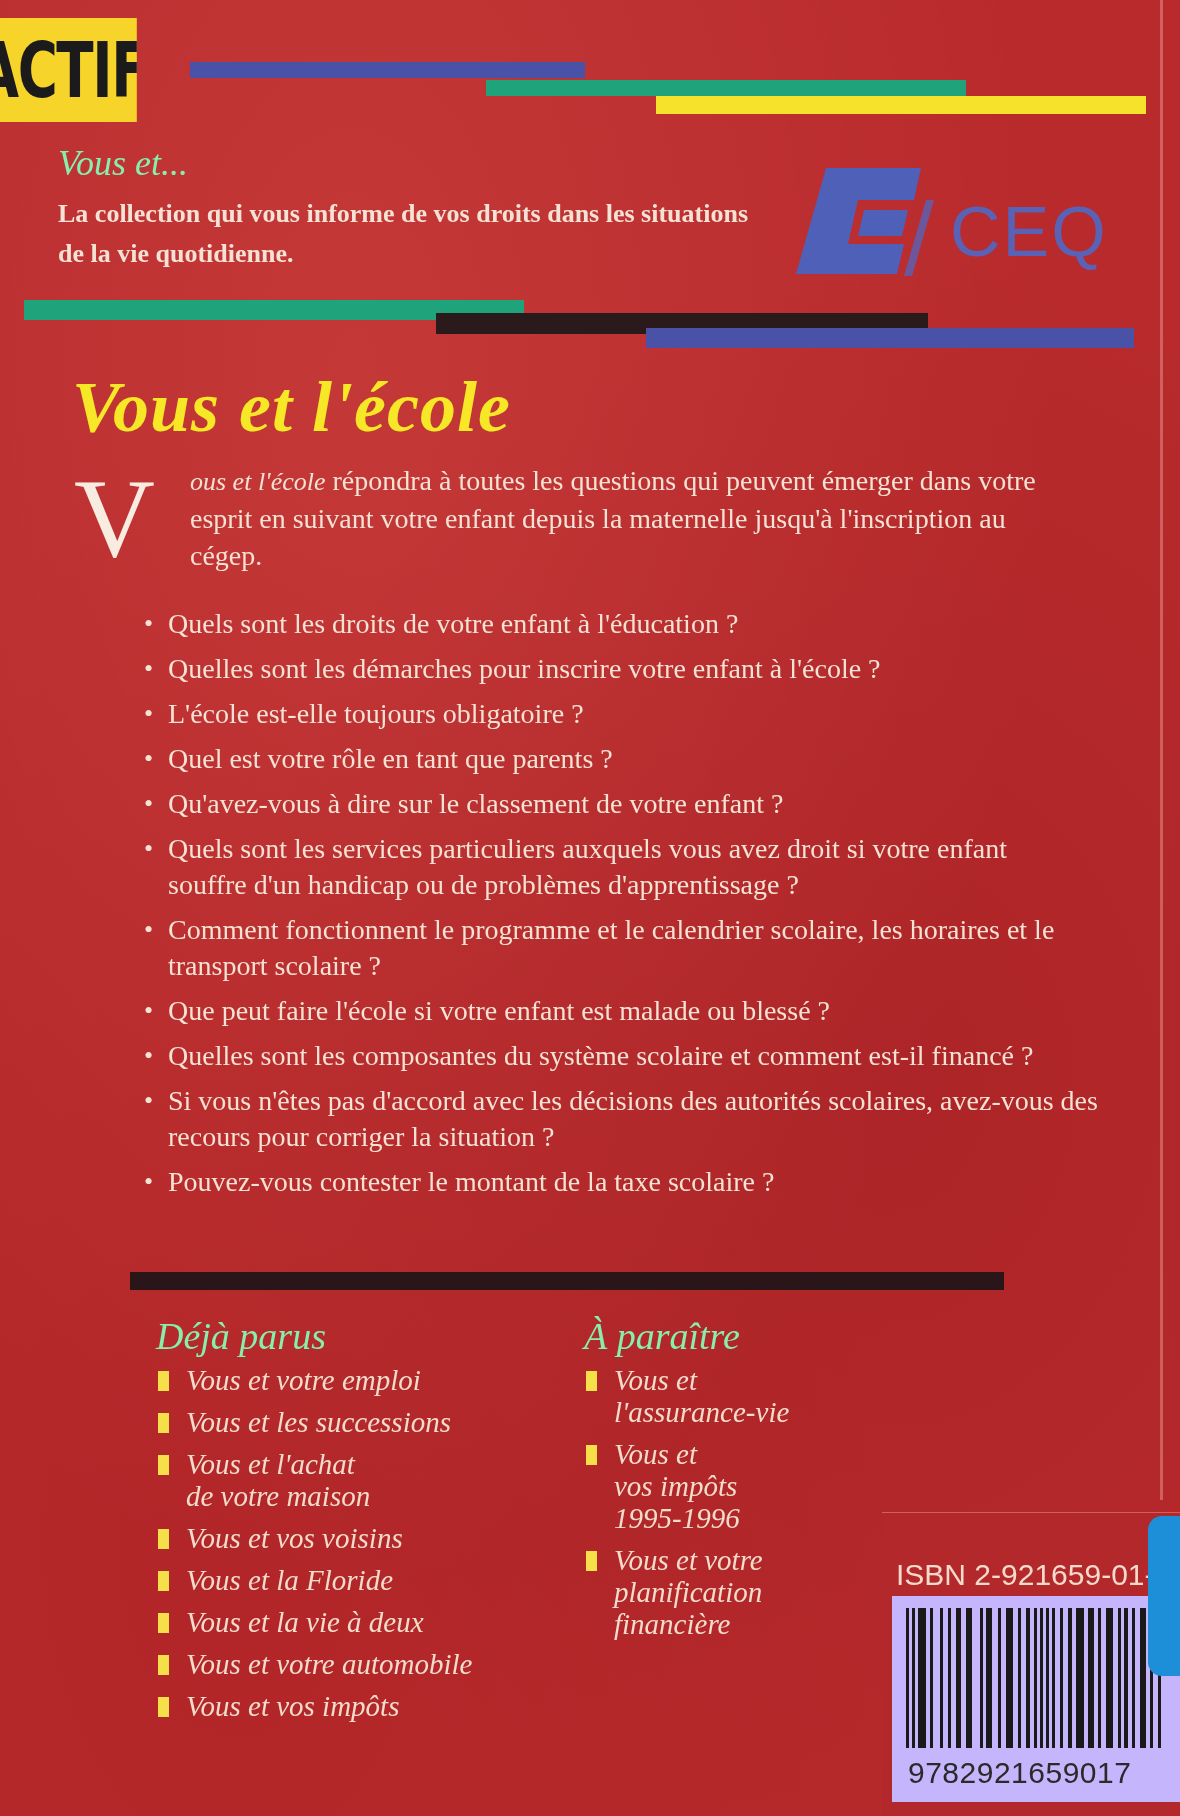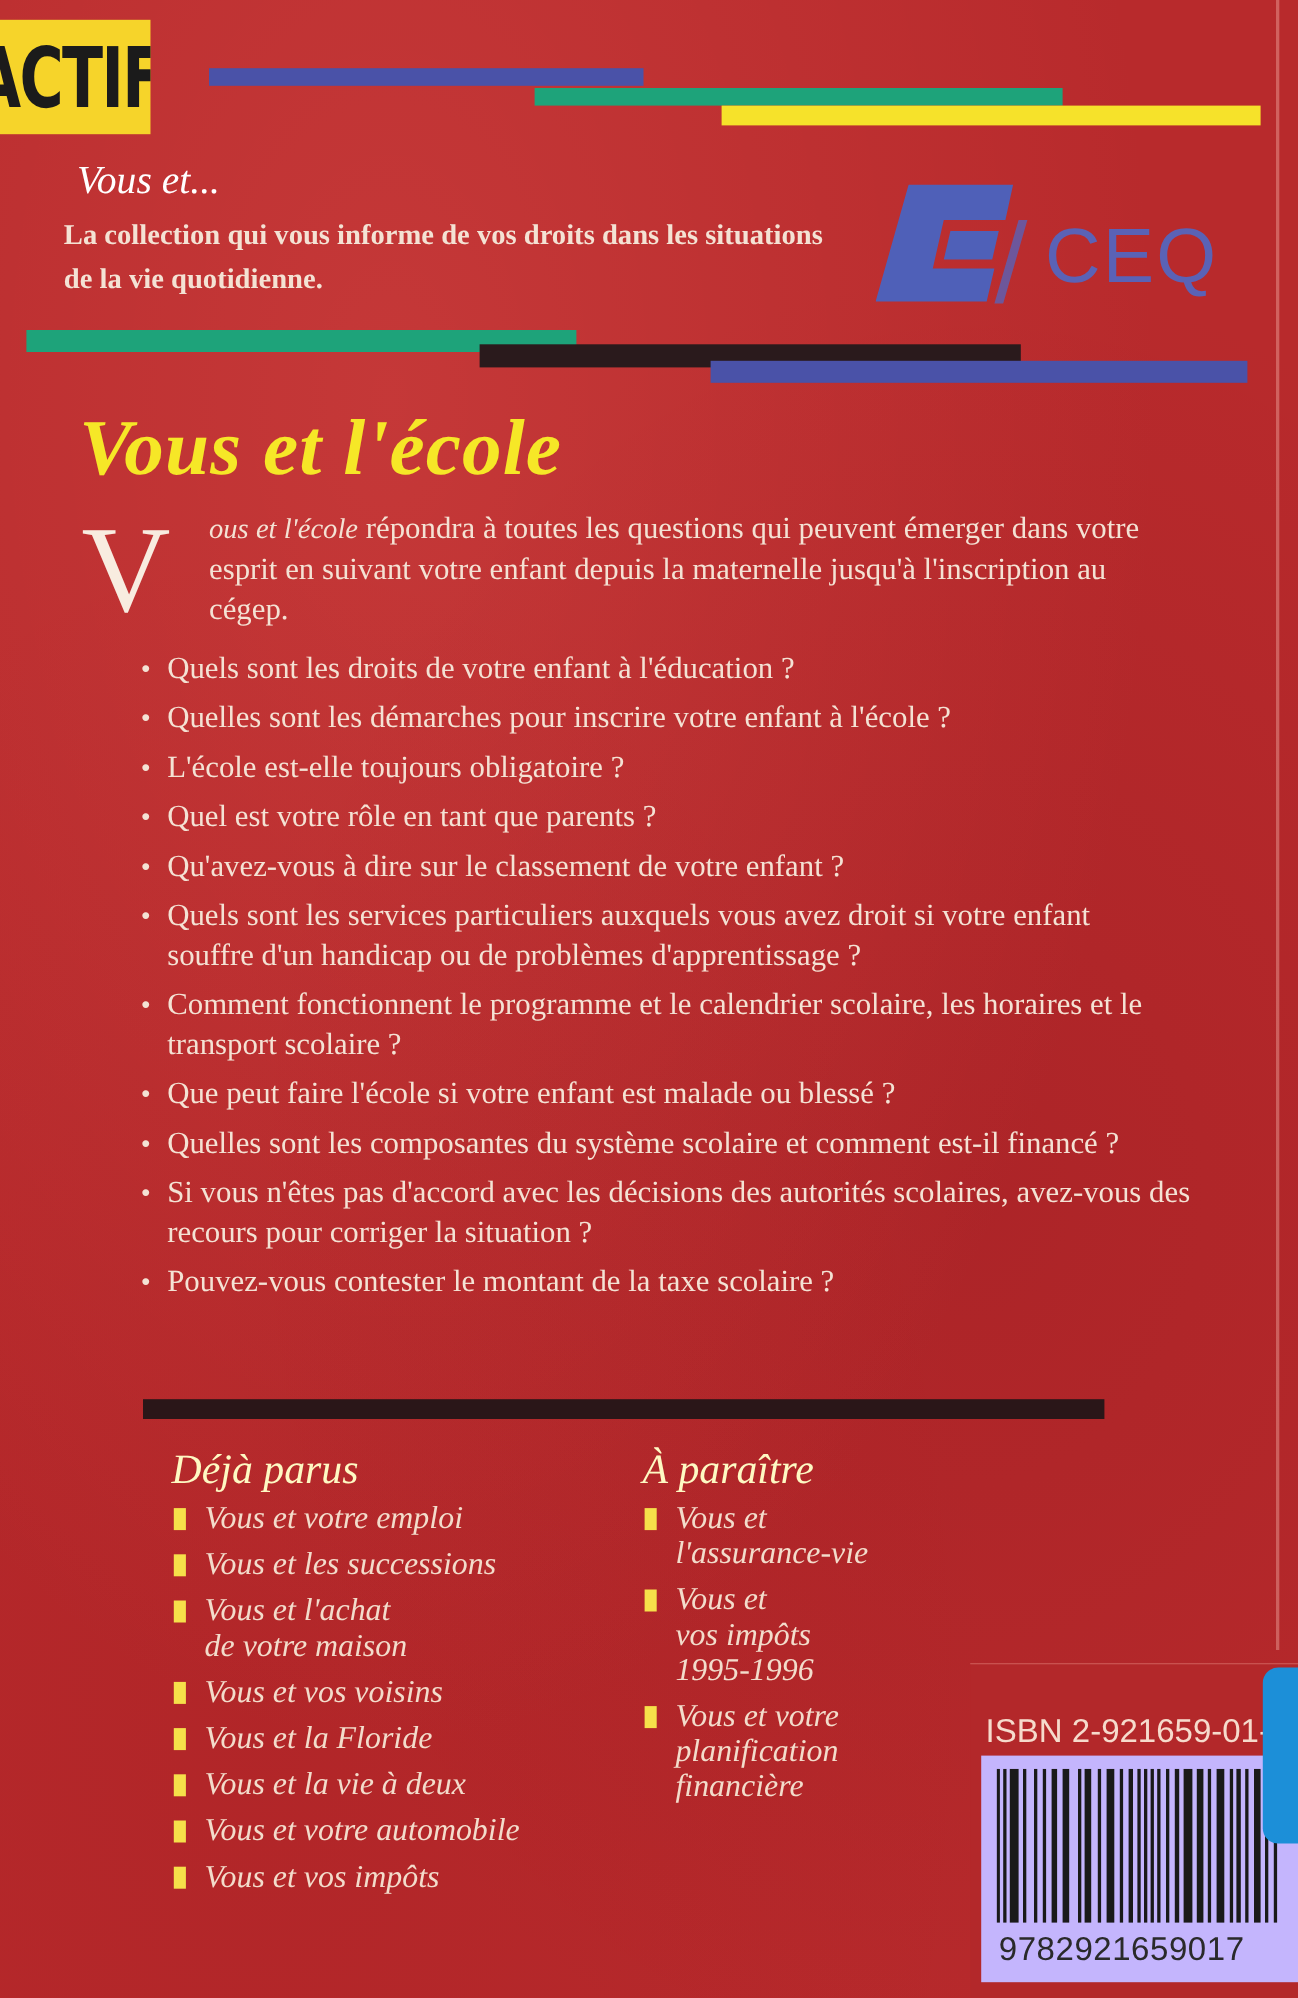--- a/index.html
+++ b/index.html
@@ -22,21 +22,21 @@
     background: #f6d42a;
     display: flex; align-items: center; justify-content: center;
     font-family: "DejaVu Sans", sans-serif; font-weight: bold;
     font-size: 76px; letter-spacing: -2px; color: #1b1b1b;
     transform: scaleX(0.72); transform-origin: left center;
     overflow: hidden;
   }
   .actif span { display: inline-block; margin-left: -18px; }
 
   .vous-et {
-    left: 58px; top: 142px; font-style: italic; font-size: 36px; color: #ffffff; margin-left: 12px;
+    left: 58px; top: 142px; font-style: italic; font-size: 36px; color: #86efac;
   }
   .collection {
     left: 58px; top: 194px; width: 720px; font-size: 26px; font-weight: bold;
     line-height: 40px; color: #f4e2d4;
   }
 
   .ceq-logo { left: 796px; top: 160px; width: 380px; height: 120px; }
   .ceq-text {
     left: 950px; top: 192px; font-family: "Liberation Sans", sans-serif;
     font-size: 70px; color: #5a62b6; letter-spacing: 2px;
@@ -51,34 +51,34 @@
   .dropcap {
     position: absolute; left: 0; top: 6px; font-size: 112px; line-height: 100px;
     color: #f8ece0;
   }
   .intro-text {
     margin-left: 116px; font-size: 28px; line-height: 37px; color: #f4e2d4;
   }
   .intro-text i { font-size: 26px; }
 
   .questions {
-    left: 124px; top: 590px; width: 960px; margin: 0; padding: 0; list-style: none;
+    left: 124px; top: 590px; width: 960px; margin: 16px; padding: 0; list-style: none;
   }
   .questions li {
     position: relative; padding-left: 28px; font-size: 28px; line-height: 36px;
     color: #f4e2d4; margin-bottom: 9px;
   }
   .questions li::before {
     content: "•"; position: absolute; left: 4px; top: 0; font-size: 26px;
   }
 
   .rule-dark { left: 130px; top: 1272px; width: 874px; height: 18px; background: #2a1618; }
 
   .col-head {
-    font-style: italic; font-size: 38px; color: #fef9c3;
+    font-style: italic; font-size: 38px; color: #86efac;
   }
   .col { position: absolute; }
   .col ul { list-style: none; margin: 6px 0 0; padding: 0; font-family: Liberation Serif, serif; }
   .col li {
     position: relative; padding-left: 30px; font-style: italic; font-size: 29px;
     line-height: 32px; margin-bottom: 10px; color: #f3dccb; white-space: pre-line;
   }
   .col li::before {
     content: ""; position: absolute; left: 2px; top: 7px; width: 11px; height: 20px;
     background: #f6e04a;

